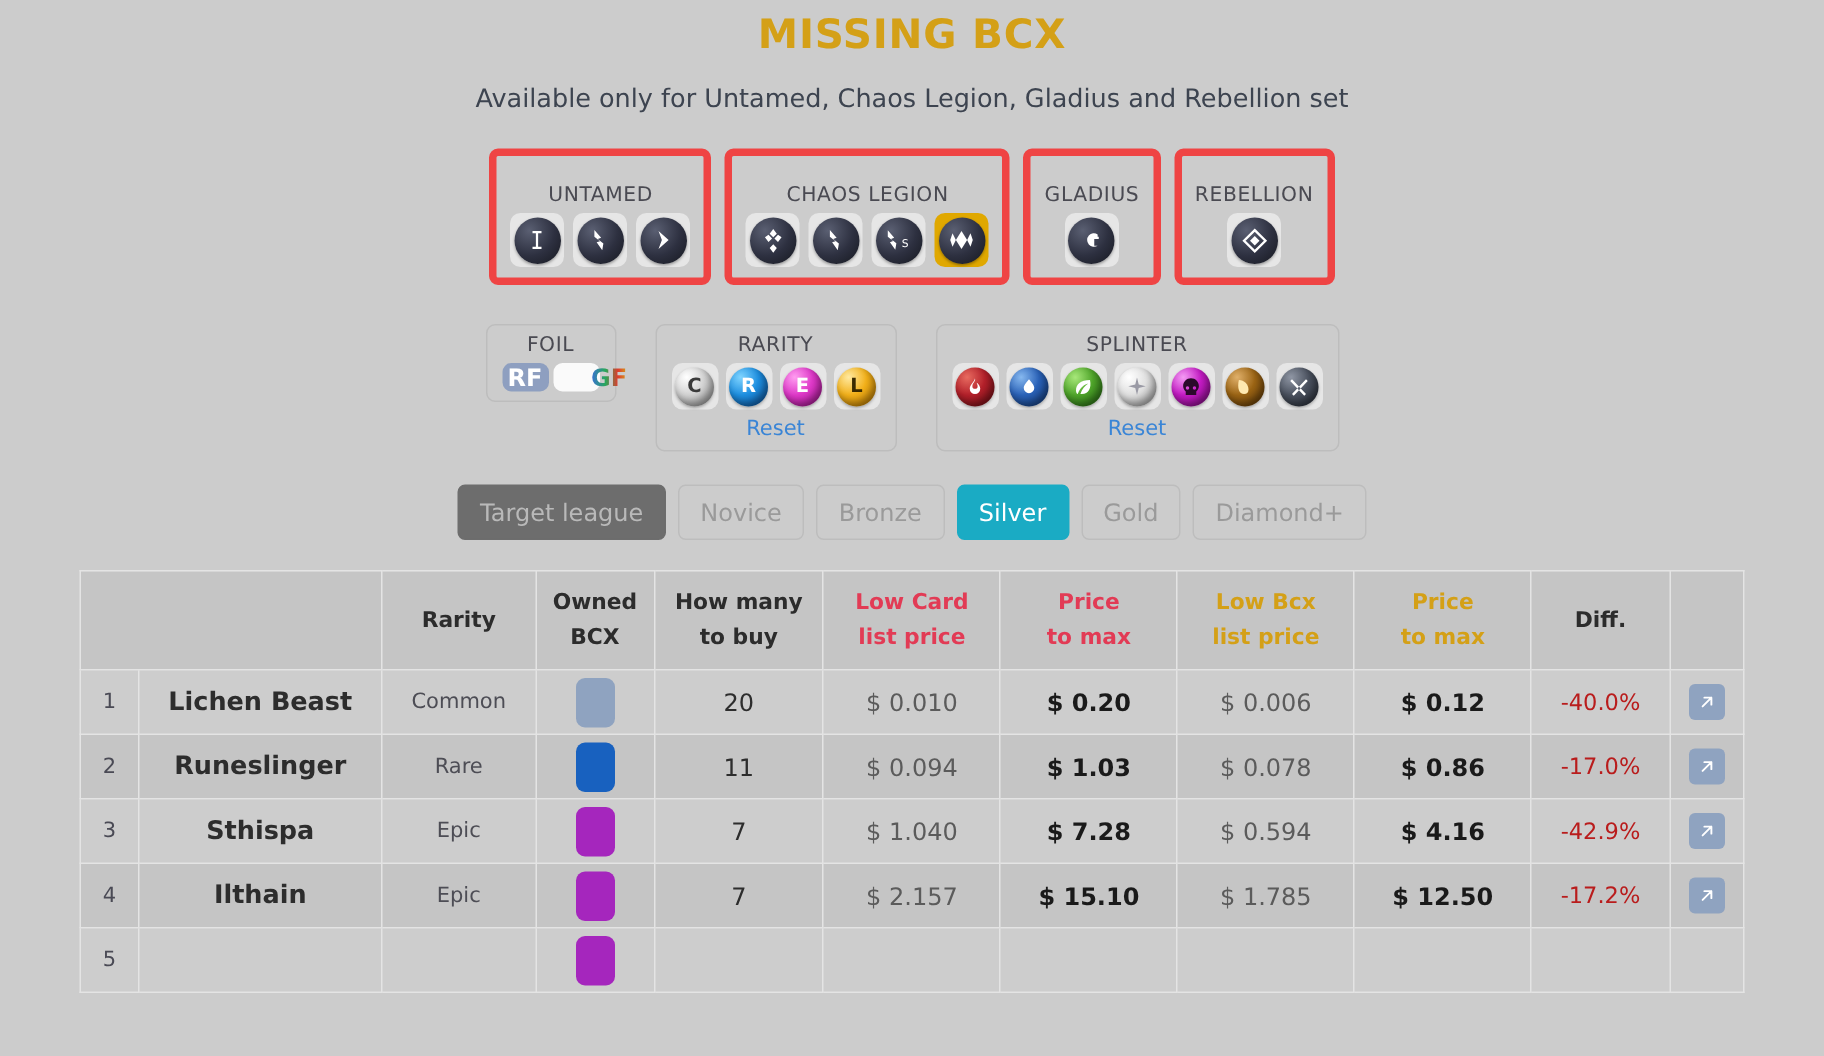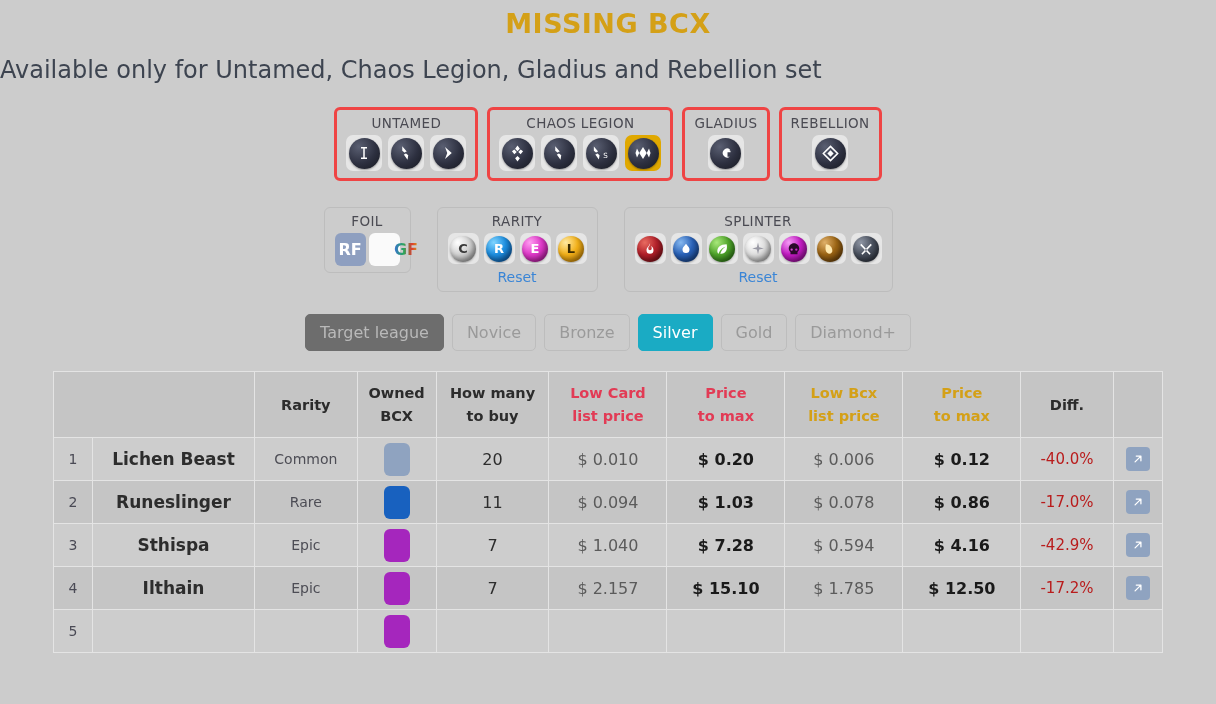--- a/index.html
+++ b/index.html
@@ -16,46 +16,46 @@
   .title {
     text-align: center;
     color: #d4a017;
     font-size: 27px;
     font-weight: bold;
     letter-spacing: 0.5px;
     padding-top: 8px;
     line-height: 1.2;
   }
   .subtitle {
-    text-align: left;
+    text-align: center;
     color: #3d4450;
-    font-size: 24px;
+    font-size: 17px;
     margin-top: 16px;
   }
   .account-line {
     text-align: center;
     font-size: 18px;
     color: #3d4450;
     margin-top: 44px;
   }
   .account-name { color: #e8293c; font-weight: bold; }
   .lnk { color: #3a85d6; font-size: 14px; cursor: pointer; }
 
   
   .sets-row {
     display: flex;
     justify-content: center;
     align-items: flex-start;
     gap: 9px;
     margin-top: 23px;
   }
   .set-group {
-    border: 3px solid #ef4444;
+    border: 5px solid #ef4444;
     border-radius: 6px;
-    padding: 5px 9px 7px 9px;
+    padding: 18px 9px 7px 9px;
     background: transparent;
   }
   .set-group-label {
     text-align: center;
     font-size: 13.5px;
     color: #4a4a52;
     letter-spacing: 0.4px;
     margin-bottom: 4px;
   }
   .set-icons { display: flex; gap: 6px; justify-content: center; }
@@ -121,21 +121,21 @@
   .ball.water   { background: radial-gradient(circle at 30% 25%, #86b8ef 0%, #2a62b8 45%, #133a77 100%); }
   .ball.earth   { background: radial-gradient(circle at 30% 25%, #a8e87a 0%, #4fa52a 45%, #236611 100%); }
   .ball.life    { background: radial-gradient(circle at 30% 25%, #ffffff 0%, #dfdfdf 45%, #9a9a9a 100%); }
   .ball.death   { background: radial-gradient(circle at 30% 25%, #f49bf4 0%, #c41bc4 45%, #7c0c7c 100%); }
   .ball.dragon  { background: radial-gradient(circle at 30% 25%, #e0b06a 0%, #9b6414 45%, #5a3607 100%); }
   .ball.neutral { background: radial-gradient(circle at 30% 25%, #8f96a4 0%, #4a515e 45%, #272c36 100%); }
   .ball svg { display:block; }
 
   .foil-btns { display: flex; gap: 3px; justify-content: center; }
   .foil-btn {
-    width: 31px; height: 33px;
+    width: 31px; height: 19px;
     border-radius: 6px;
     background: #fafafa;
     display: flex; align-items: center; justify-content: center;
     font-size: 16px; font-weight: bold;
     cursor: pointer;
   }
   .foil-btn.on { background: #8e9fc0; color: #ffffff; }
   .gf-text { background: linear-gradient(90deg,#3a6fd8 0%, #28a85a 40%, #e03b2e 75%, #d4a017 100%);
              -webkit-background-clip: text; background-clip: text; color: transparent; margin-left: 44px; }
 

